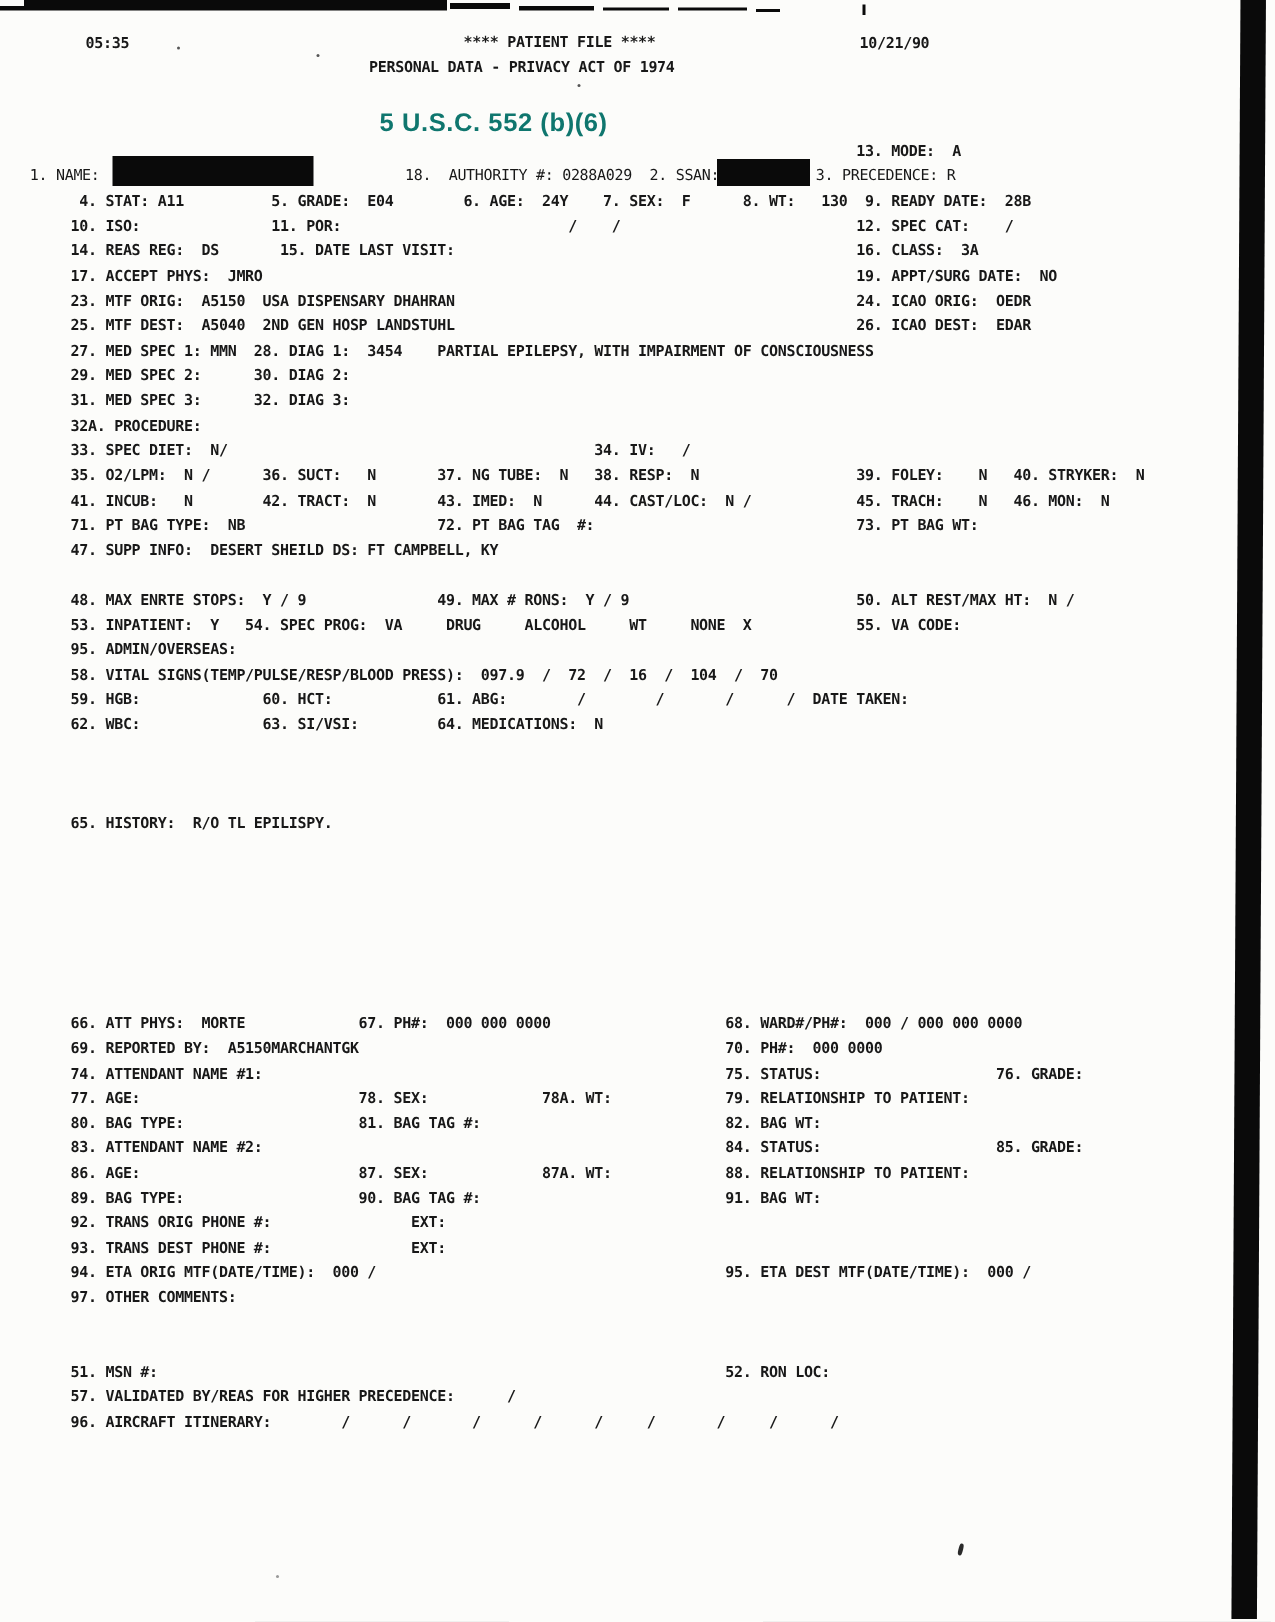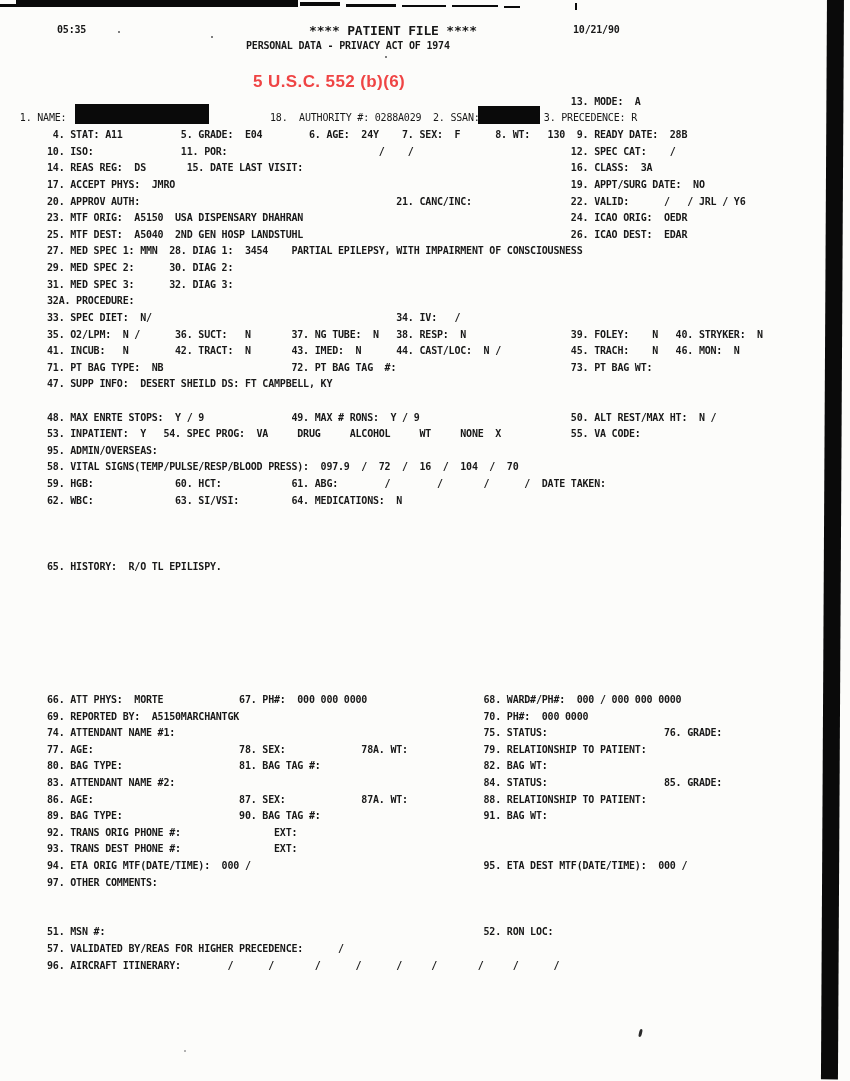--- a/index.html
+++ b/index.html
@@ -5,27 +5,27 @@
   html,body { margin:0; padding:0; background:#e8e8e6; }
   #page {
     position:relative; width:850px; height:1081px;
     background:#fcfcfa; overflow:hidden;
     font-family:"DejaVu Sans Mono", monospace;
     color:#181818;
   }
   
   .hdr { position:absolute; font-size:10px; letter-spacing:-0.2px; white-space:pre; font-weight:bold; }
   #time   { left:57px;  top:24px; }
-  #title  { left:309px; top:23px; font-size:13px; }
+  #title  { left:309px; top:23px; font-size:10px; }
   #subtitle { left:246px; top:40px; }
   #date   { left:573px; top:24px; }
   #stamp {
     position:absolute; left:253px; top:72px;
     font-family:"Liberation Sans", sans-serif;
-    font-weight:bold; font-size:17px; letter-spacing:0.4px; color:#ef4444;
+    font-weight:bold; font-size:17px; letter-spacing:0.4px; color:#0f766e;
     white-space:pre;
   }
   
   #form-lines { position:absolute; left:14px; top:94px; }
   .fline {
     white-space:pre; height:16.62px; line-height:16.62px;
     font-size:10px; letter-spacing:-0.2px; font-weight:bold;margin-left:33px;
   }
   
   #name-row { position:absolute; left:14px; top:110px; height:17px; width:800px; }
@@ -85,21 +85,20 @@
     <span class="seg" style="left:524px"> 3. PRECEDENCE: R</span>
   </div>
 
   <div id="form-lines">
       <div class="fline">                                                                                          13. MODE:  A</div>
       <div class="fline"> </div>
       <div class="fline"> 4. STAT: A11          5. GRADE:  E04        6. AGE:  24Y    7. SEX:  F      8. WT:   130  9. READY DATE:  28B</div>
       <div class="fline">10. ISO:               11. POR:                          /    /                           12. SPEC CAT:    /</div>
       <div class="fline">14. REAS REG:  DS       15. DATE LAST VISIT:                                              16. CLASS:  3A</div>
       <div class="fline">17. ACCEPT PHYS:  JMRO                                                                    19. APPT/SURG DATE:  NO</div>
-      <div class="fline">20. APPROV AUTH:                                            21. CANC/INC:                 22. VALID:      /   / JRL / Y6</div>
       <div class="fline">23. MTF ORIG:  A5150  USA DISPENSARY DHAHRAN                                              24. ICAO ORIG:  OEDR</div>
       <div class="fline">25. MTF DEST:  A5040  2ND GEN HOSP LANDSTUHL                                              26. ICAO DEST:  EDAR</div>
       <div class="fline">27. MED SPEC 1: MMN  28. DIAG 1:  3454    PARTIAL EPILEPSY, WITH IMPAIRMENT OF CONSCIOUSNESS</div>
       <div class="fline">29. MED SPEC 2:      30. DIAG 2:</div>
       <div class="fline">31. MED SPEC 3:      32. DIAG 3:</div>
       <div class="fline">32A. PROCEDURE:</div>
       <div class="fline">33. SPEC DIET:  N/                                          34. IV:   /</div>
       <div class="fline">35. O2/LPM:  N /      36. SUCT:   N       37. NG TUBE:  N   38. RESP:  N                  39. FOLEY:    N   40. STRYKER:  N</div>
       <div class="fline">41. INCUB:   N        42. TRACT:  N       43. IMED:  N      44. CAST/LOC:  N /            45. TRACH:    N   46. MON:  N</div>
       <div class="fline">71. PT BAG TYPE:  NB                      72. PT BAG TAG  #:                              73. PT BAG WT:</div>

